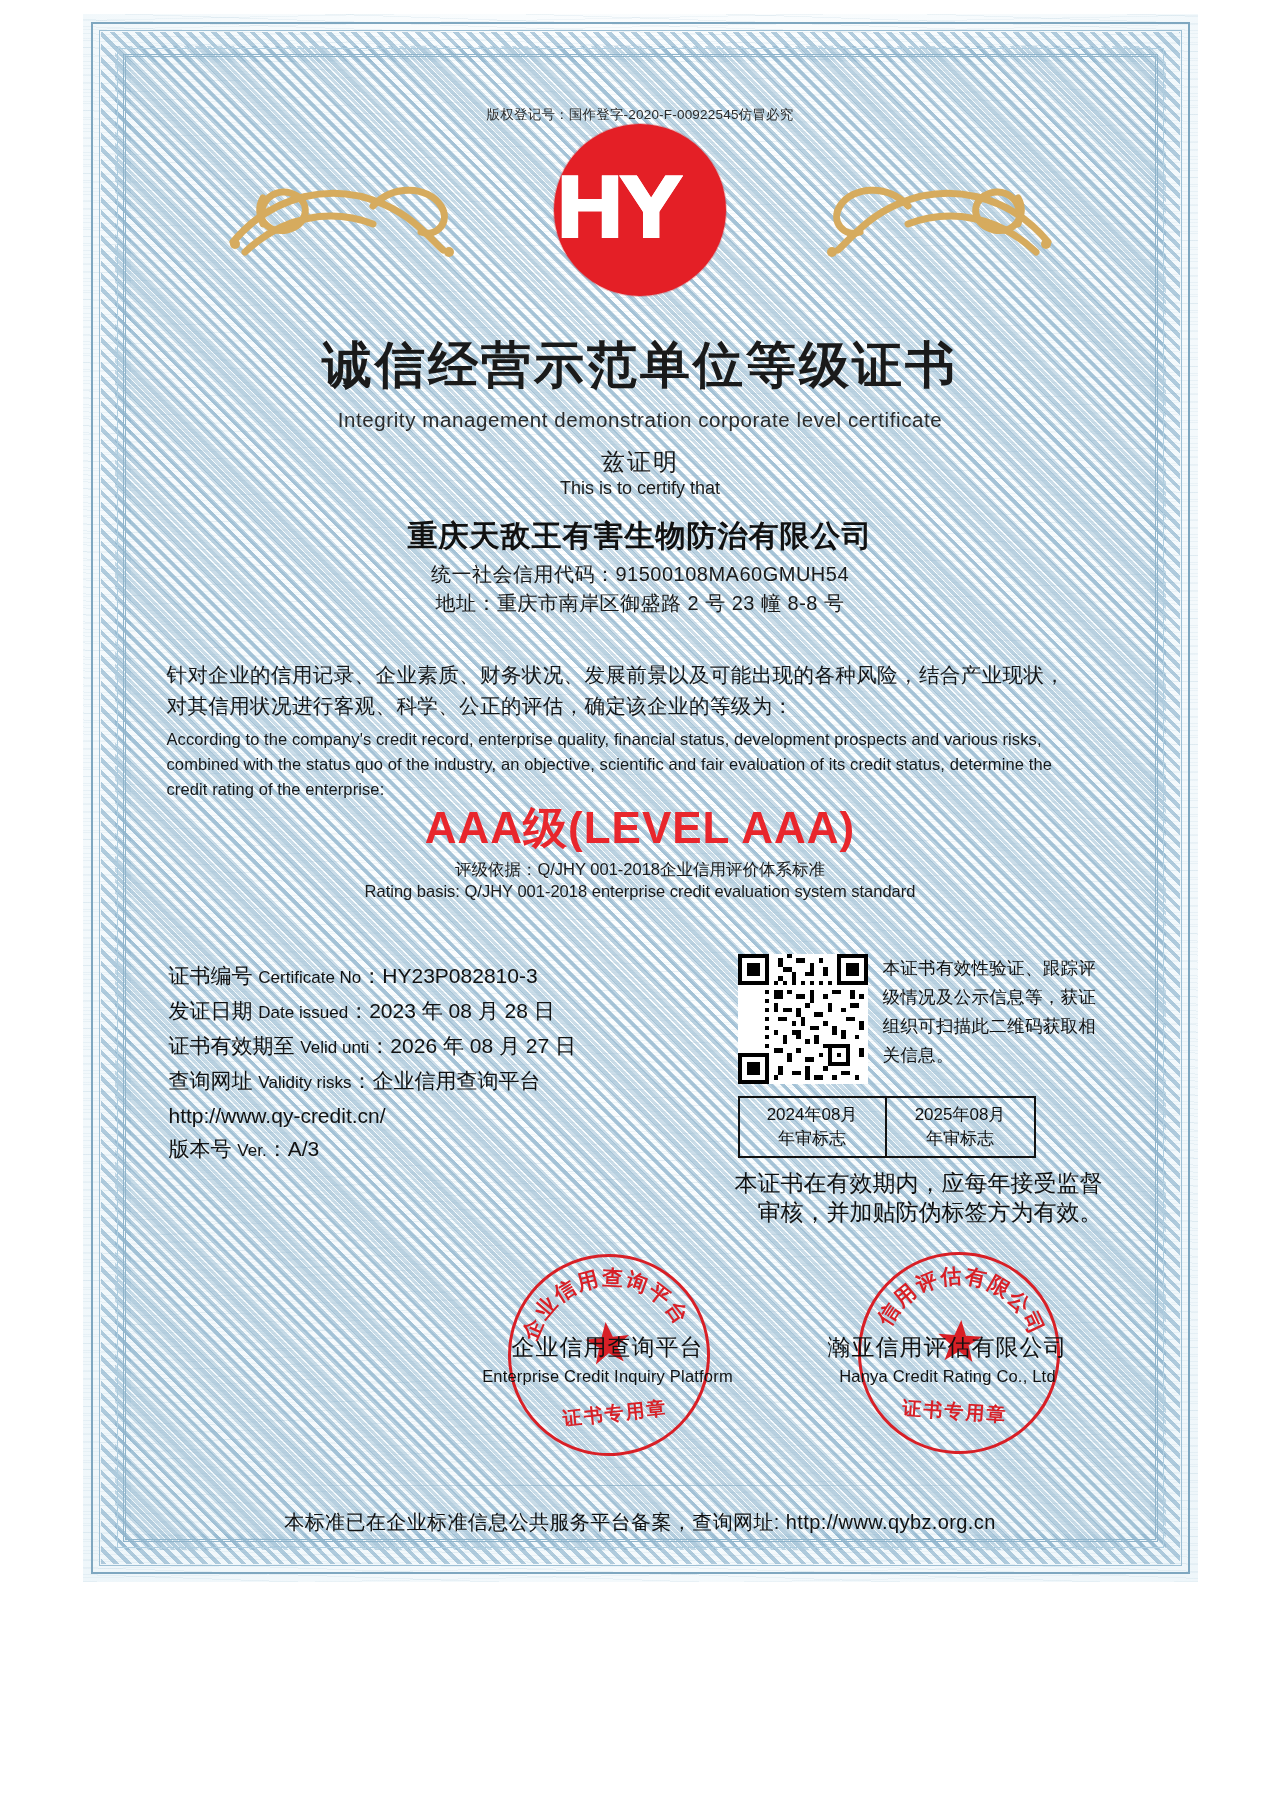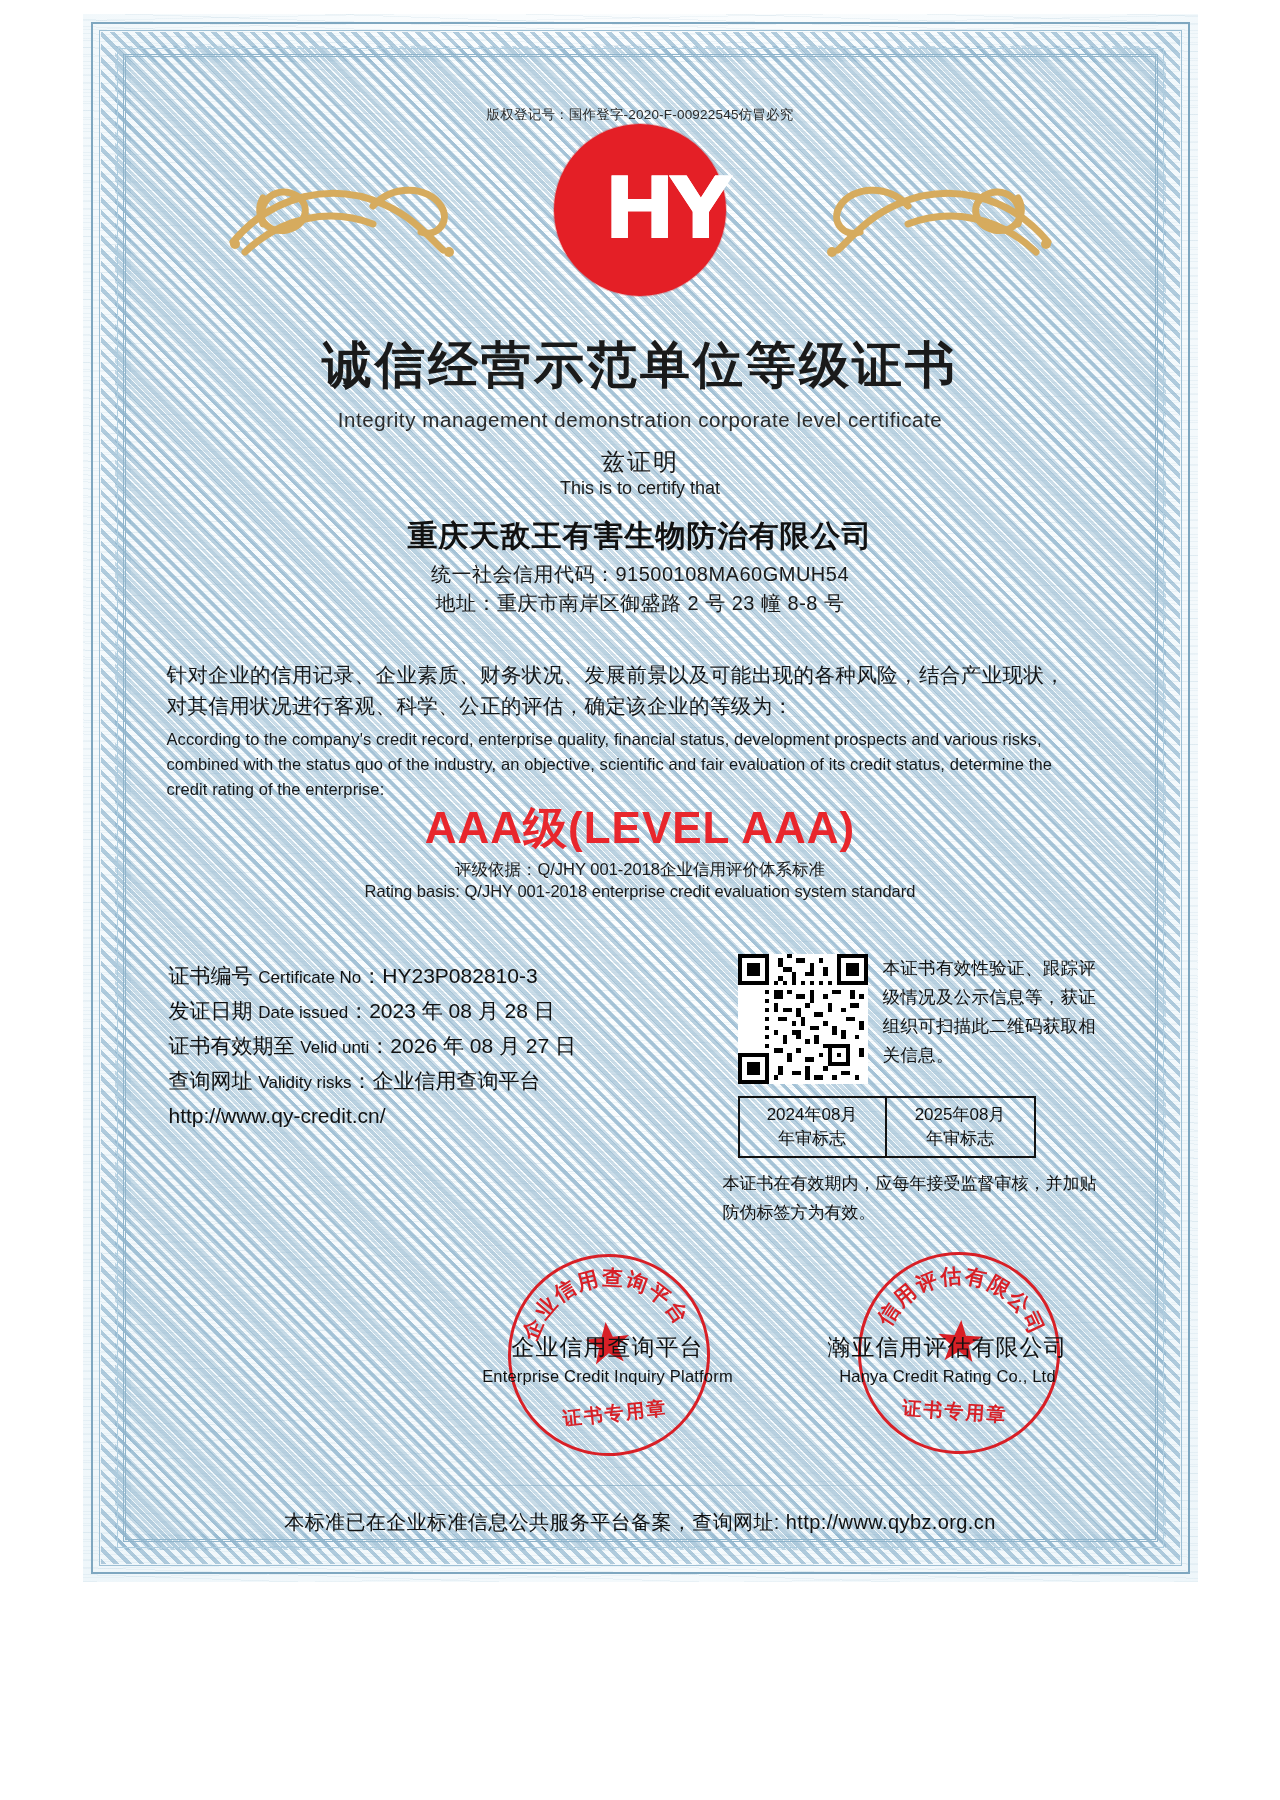--- a/index.html
+++ b/index.html
@@ -50,21 +50,21 @@
   
   .ornament{
     position:absolute;top:150px;width:340px;height:130px;color:#d3a95c;
   }
   .ornament.left{left:140px;}
   .ornament.right{right:140px;transform:scaleX(-1);}
   .logo{
     position:absolute;top:110px;left:50%;margin-left:-86px;
     width:172px;height:172px;border-radius:50%;
     background:#e41f26;
-    display:flex;align-items:center;justify-content:flex-end;
+    display:flex;align-items:center;justify-content:flex-start;
     box-shadow:0 0 0 1px rgba(200,20,25,.25);
   }
   .logo .hy{
     font-family:"DejaVu Sans", sans-serif;
     font-weight:bold;font-size:86px;color:#ffffff;letter-spacing:-6px;
     line-height:1;transform:translateY(-2px);
     text-shadow:0 0 0 #fff;
   }
 
   
@@ -141,21 +141,21 @@
   }
   .year-box{
     width:149px;height:62px;border:2px solid #111;
     display:flex;flex-direction:column;align-items:center;justify-content:center;
     font-size:17px;color:#111;line-height:24px;
     box-sizing:border-box;
   }
   .year-box + .year-box{border-left:none;}
   .audit-note{
     position:absolute;top:1155px;left:640px;width:380px;
-    text-align:left;font-size:17px;line-height:29px;color:#111;
+    text-align:right;font-size:23px;line-height:29px;color:#111;
   }
 
   
   .seal{
     position:absolute;width:196px;height:196px;border-radius:50%;
     border:3px solid #d81f26;color:#d81f26;
   }
   .seal.left{left:425px;top:1240px;transform:rotate(-6deg);}
   .seal.right{left:775px;top:1238px;transform:rotate(4deg);}
   .seal .arc{
@@ -279,20 +279,24 @@
       <div>
         <span>证书有效期至</span>
         <span class="lbl-en">Velid unti</span><span>：2026 年 08 月 27 日</span>
       </div>
       <div>
         <span>查询网址</span>
         <span class="lbl-en">Validity risks</span><span>：企业信用查询平台</span>
       </div>
       <div>
         <span>http://www.qy-credit.cn/</span>
+      </div>
+      <div>
+        <span>版本号</span>
+        <span class="lbl-en">Ver.</span><span>：A/3</span>
       </div>
     </div>
 
     <div class="qr">
       <svg width="130" height="130" viewBox="0 0 29 29" shape-rendering="crispEdges" aria-hidden="true">
         <rect width="29" height="29" fill="#ffffff"></rect>
         <g fill="#000000">
 
           <rect x="0" y="0" width="7" height="1"></rect>
             <rect x="0" y="6" width="7" height="1"></rect>

